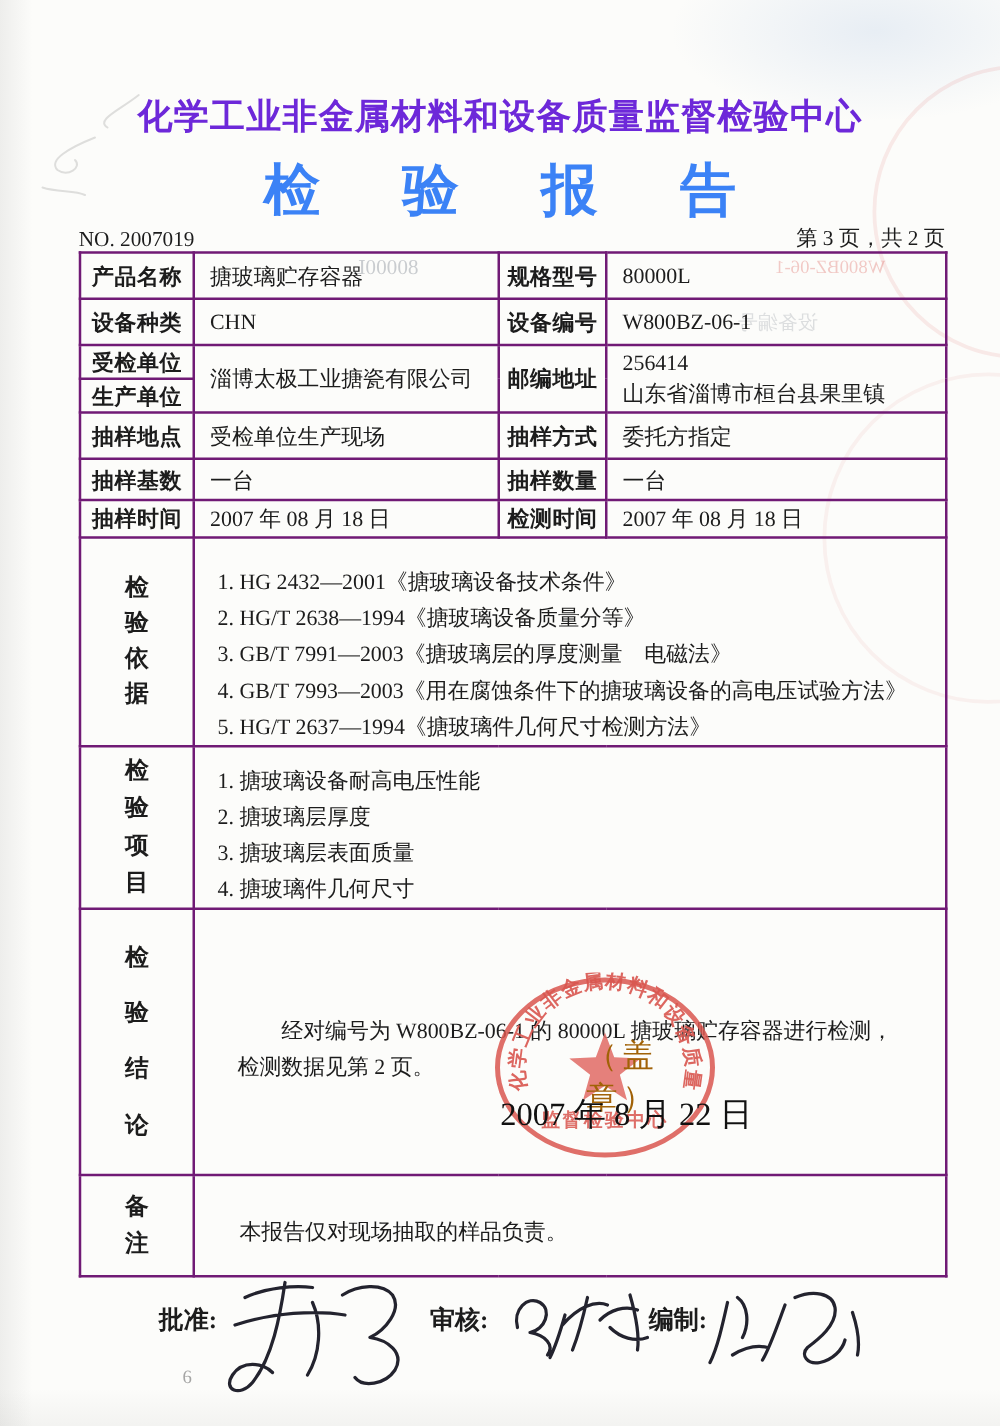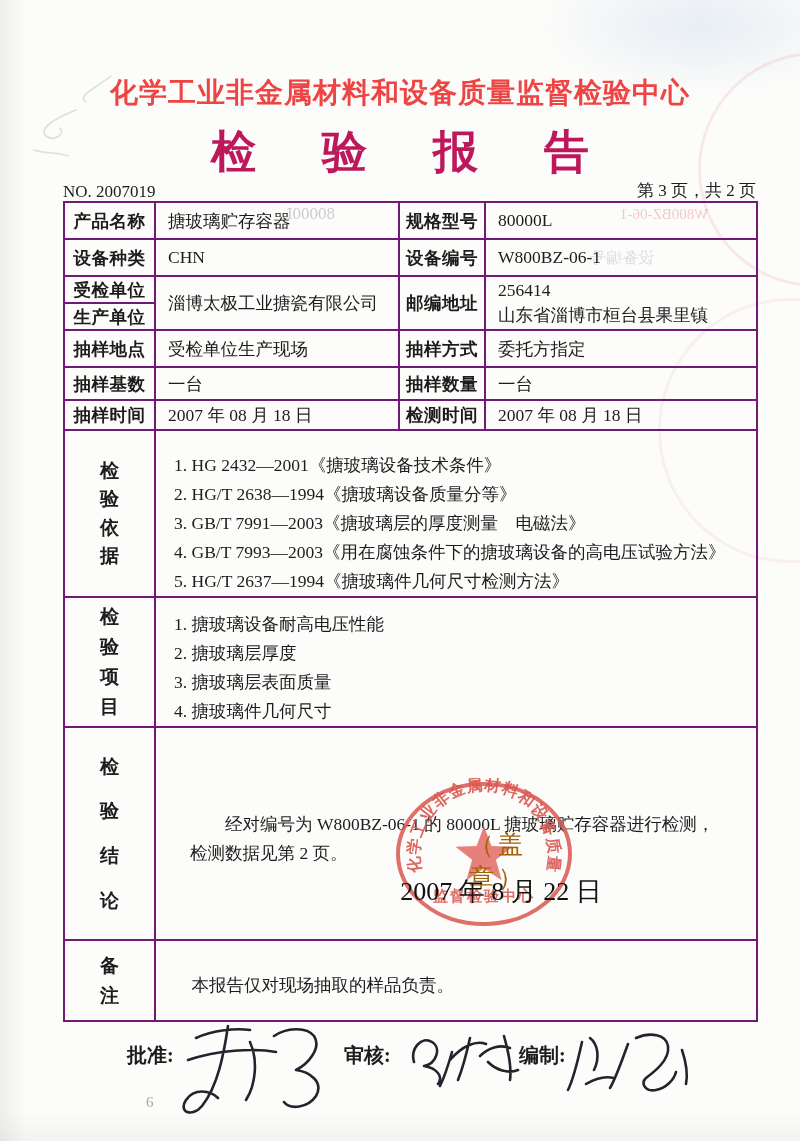--- a/index.html
+++ b/index.html
@@ -20,24 +20,24 @@
   .ring2 { left:658px; top:298px; width:265px; height:265px; opacity:.07; }
   .mirrored { position:absolute; transform:scaleX(-1); white-space:nowrap; pointer-events:none; }
   .bleed-spec  { left:282px; top:204px; font-size:17px; color:#8d939c; opacity:.45; }
   .bleed-code  { left:620px; top:206px; font-size:15px; color:#d9564f; opacity:.30; }
   .bleed-label { left:590px; top:248px; font-size:16px; color:#8d939c; opacity:.28; }
   .pencil-mark { position:absolute; left:146px; top:1094px; font-size:15px; color:#777; opacity:.65; }
   .pencil-squiggle { position:absolute; left:16px; top:58px; opacity:.30; }
   
   .org-name { position:absolute; top:74px; left:0; width:100%; text-align:center;
     font-family:Liberation Mono, monospace; font-weight:bold;
-    font-size:28px; letter-spacing:1px; color:#ef4444; }
+    font-size:28px; letter-spacing:1px; color:#6d28d9; }
   .report-title { position:absolute; top:122px; left:0; width:100%; text-align:center;
     font-family:"Liberation Sans","DejaVu Sans",sans-serif; font-weight:bold;
-    font-size:45px; letter-spacing:66px; padding-left:66px; color:#be185d; }
+    font-size:45px; letter-spacing:66px; padding-left:66px; color:#3b82f6; }
   .meta-row { position:absolute; top:179px; left:63px; width:693px;
     display:flex; justify-content:space-between; align-items:flex-end; font-size:17px; }
   
   table.report { position:absolute; top:201px; left:63px; width:693px;
     border-collapse:collapse; table-layout:fixed; font-size:17.5px; }
   table.report td { border:2px solid #701a75; vertical-align:middle; }
   td.lab { text-align:center; font-weight:bold; letter-spacing:.5px; }
   td.val { padding-left:12px; }
   tr.h37 td { height:37px; } tr.h27 td { height:27px; }
   tr.h33 td { height:33px; } tr.h30 td { height:30px; }

